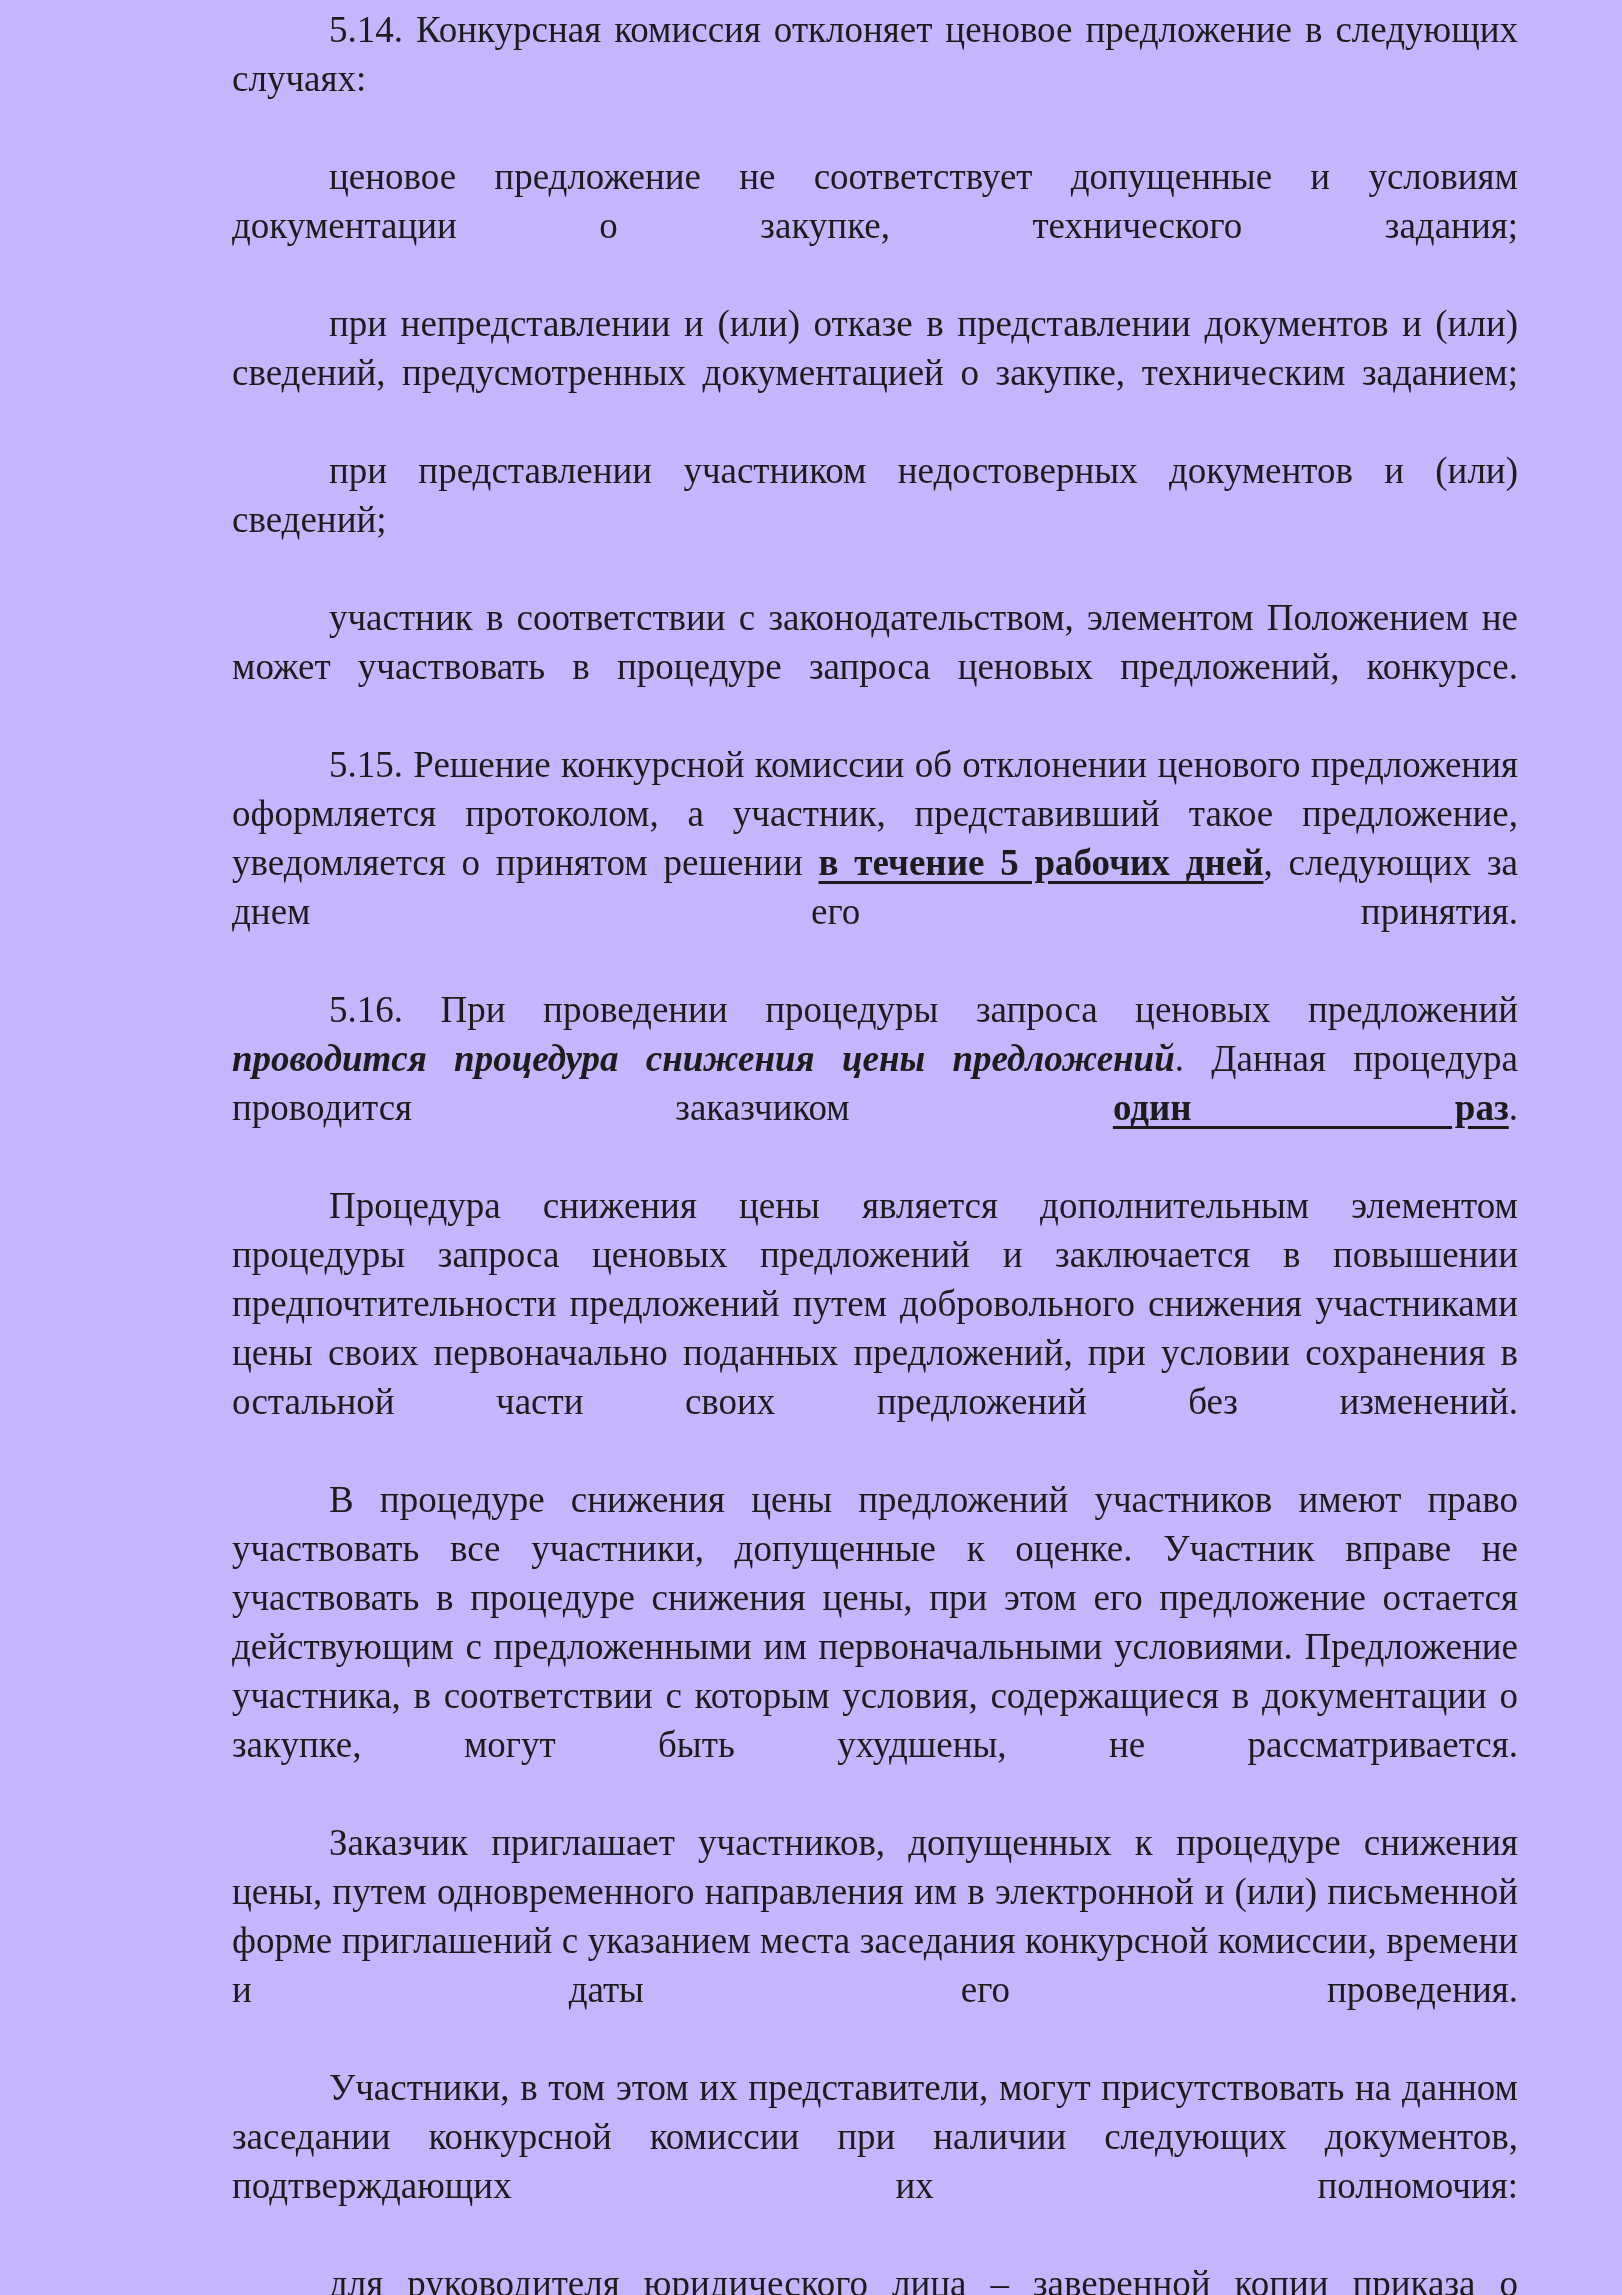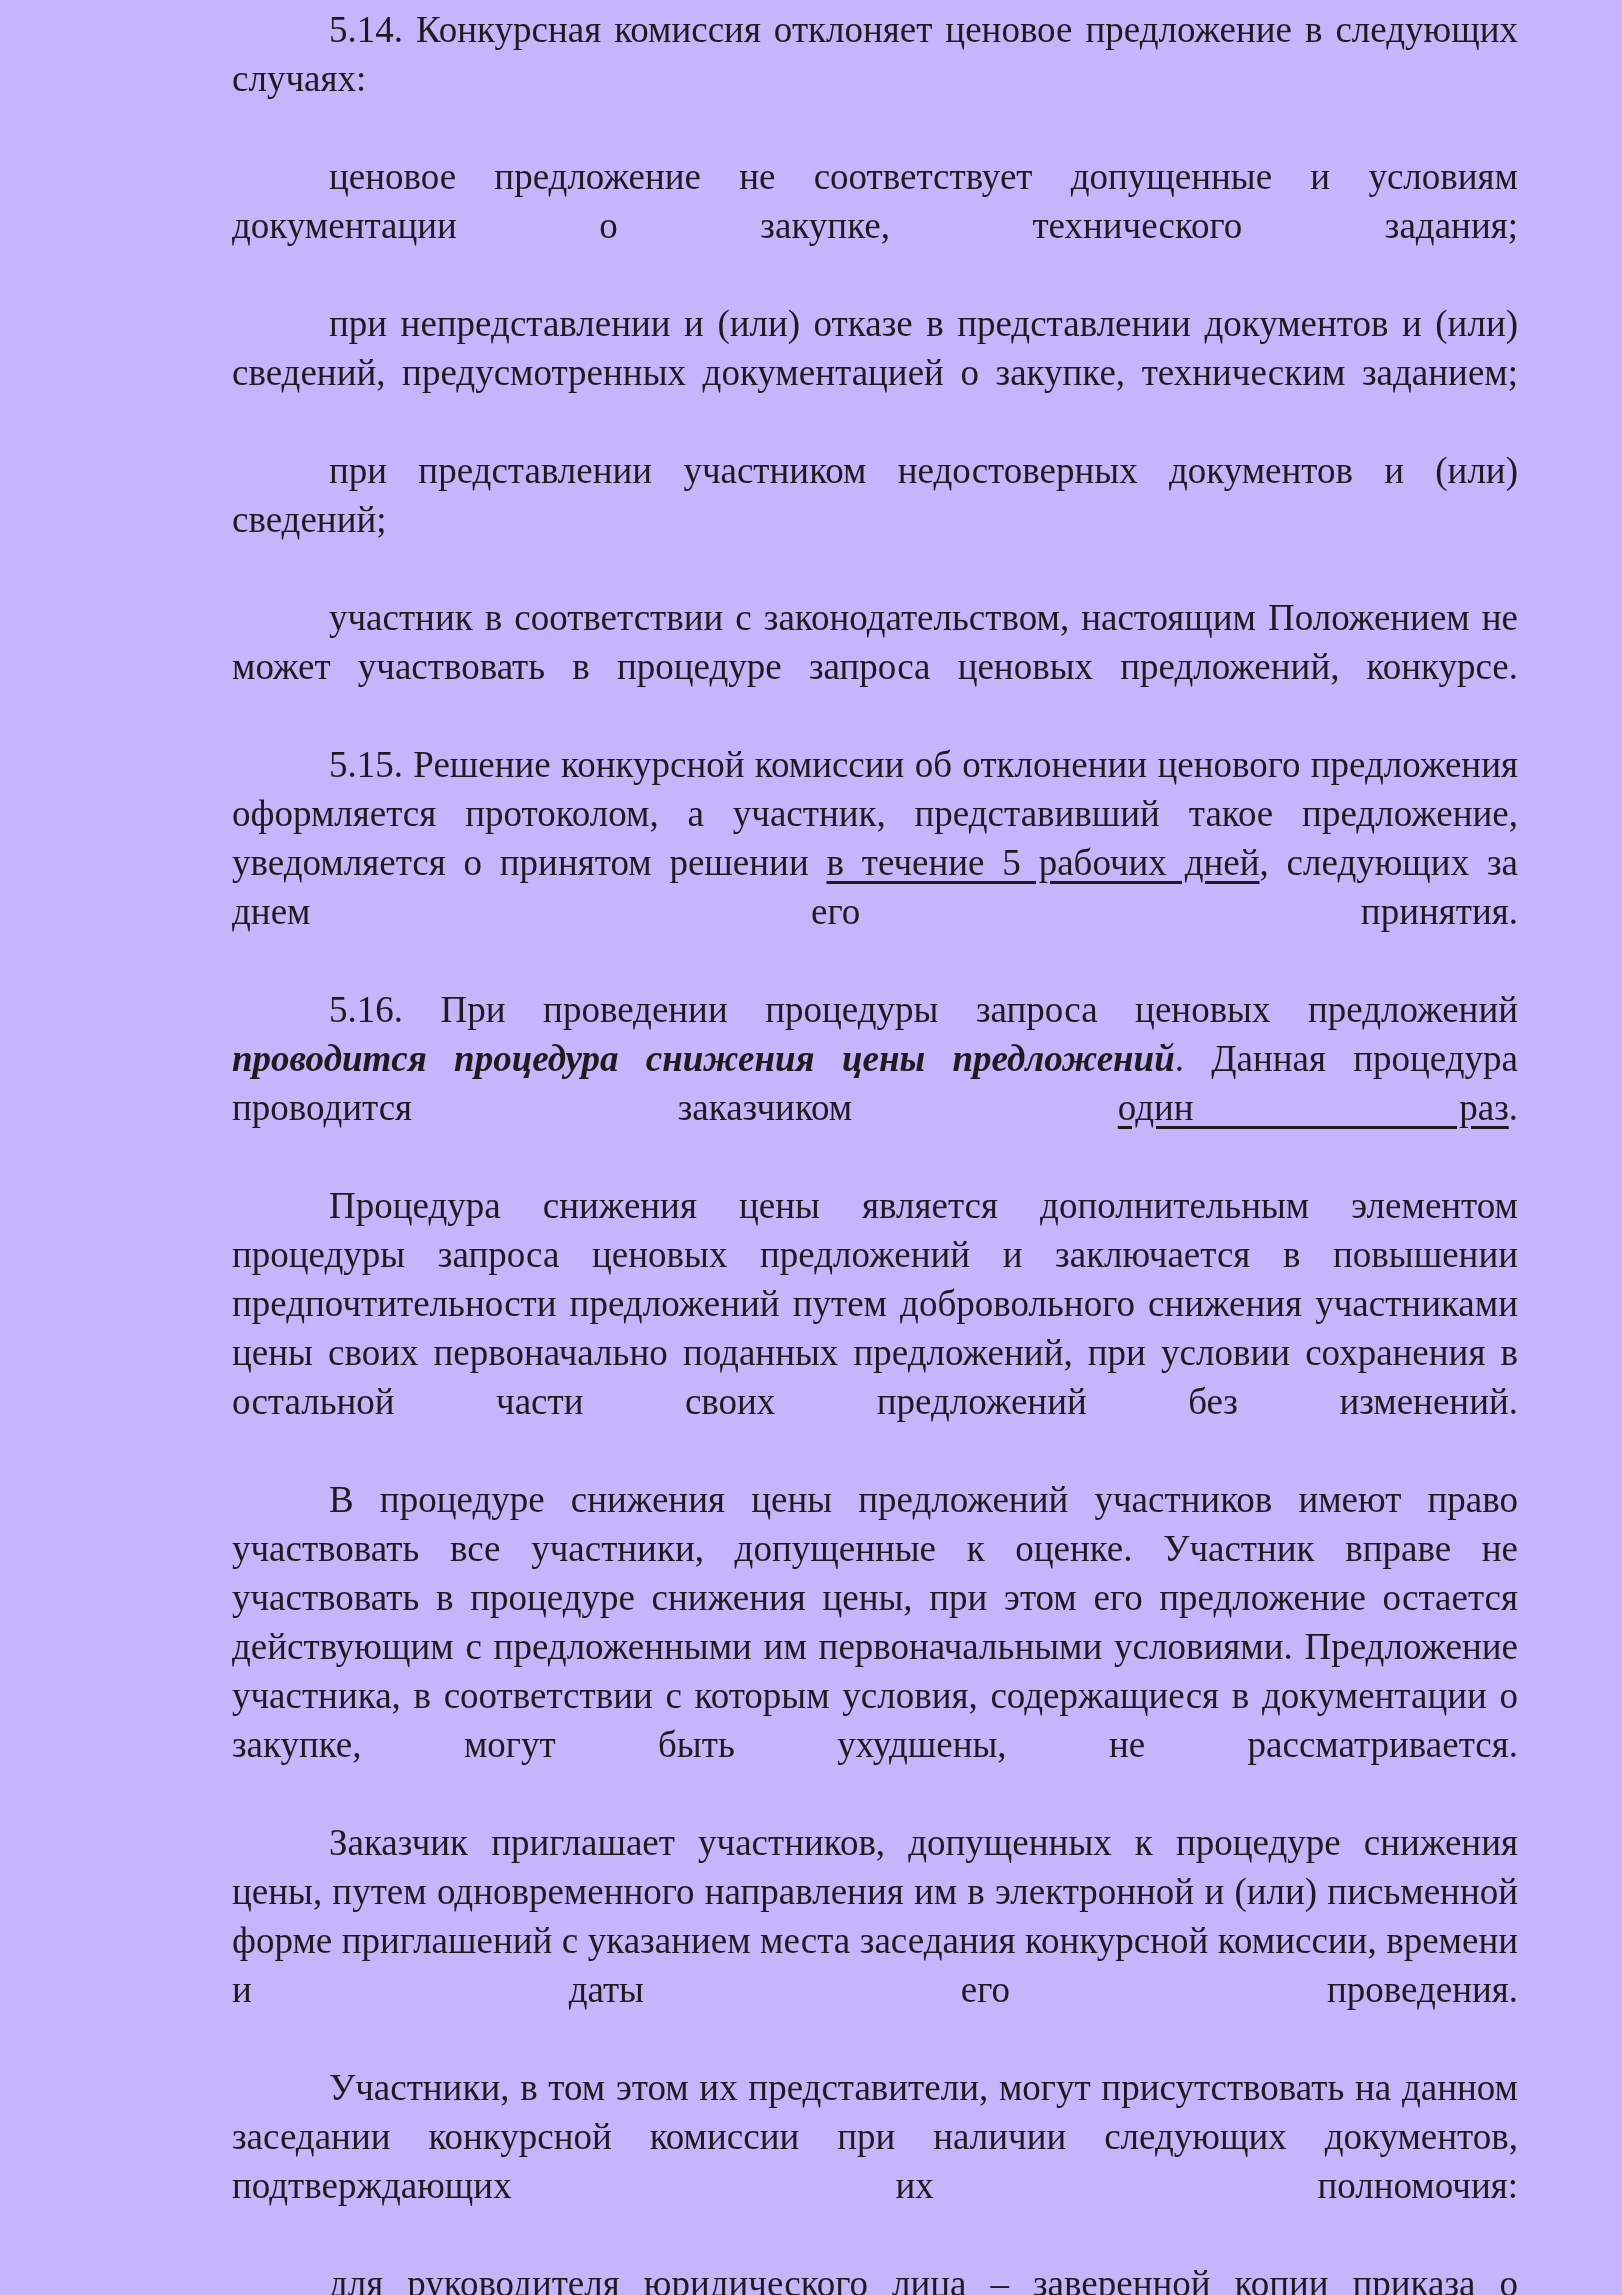--- a/index.html
+++ b/index.html
@@ -34,21 +34,21 @@
   p.para {
     margin: 0;
     padding: 0;
     text-indent: 97px;
     text-align: justify;
   }
   p.para:last-child {
     text-align: justify;
   }
   .b-u {
-    font-weight: normal;
+    font-weight: bold;
     text-decoration: underline;
     text-decoration-thickness: 3.3px;
     text-underline-offset: 5.9px;
   }
   .b-i {
     font-weight: bold;
     font-style: italic;
   }
   
   p.para::after {
@@ -64,21 +64,21 @@
   <div class="doc-body">
 
     <p class="para">5.14. Конкурсная комиссия отклоняет ценовое предложение в следующих случаях:</p>
 
     <p class="para">ценовое предложение не соответствует допущенные и условиям документации о закупке, технического задания;</p>
 
     <p class="para">при непредставлении и (или) отказе в представлении документов и (или) сведений, предусмотренных документацией о закупке, техническим заданием;</p>
 
     <p class="para">при представлении участником недостоверных документов и (или) сведений;</p>
 
-    <p class="para">участник в соответствии с законодательством, настоящим Положением не может участвовать в процедуре запроса ценовых предложений, конкурсе.</p>
+    <p class="para">участник в соответствии с законодательством, элементом Положением не может участвовать в процедуре запроса ценовых предложений, конкурсе.</p>
 
     <p class="para"><span>5.15. Решение конкурсной комиссии об отклонении ценового предложения оформляется протоколом, а участник, представивший такое предложение, уведомляется о принятом решении </span><span class="b-u">в течение 5 рабочих дней</span><span>, следующих за днем его принятия.</span></p>
 
     <p class="para"><span>5.16. При проведении процедуры запроса ценовых предложений </span><span class="b-i">проводится процедура снижения цены предложений</span><span>. Данная процедура проводится заказчиком </span><span class="b-u">один раз</span><span>.</span></p>
 
     <p class="para">Процедура снижения цены является дополнительным элементом процедуры запроса ценовых предложений и заключается в повышении предпочтительности предложений путем добровольного снижения участниками цены своих первоначально поданных предложений, при условии сохранения в остальной части своих предложений без изменений.</p>
 
     <p class="para">В процедуре снижения цены предложений участников имеют право участвовать все участники, допущенные к оценке. Участник вправе не участвовать в процедуре снижения цены, при этом его предложение остается действующим с предложенными им первоначальными условиями. Предложение участника, в соответствии с которым условия, содержащиеся в документации о закупке, могут быть ухудшены, не рассматривается.</p>
 
     <p class="para">Заказчик приглашает участников, допущенных к процедуре снижения цены, путем одновременного направления им в электронной и (или) письменной форме приглашений с указанием места заседания конкурсной комиссии, времени и даты его проведения.</p>

